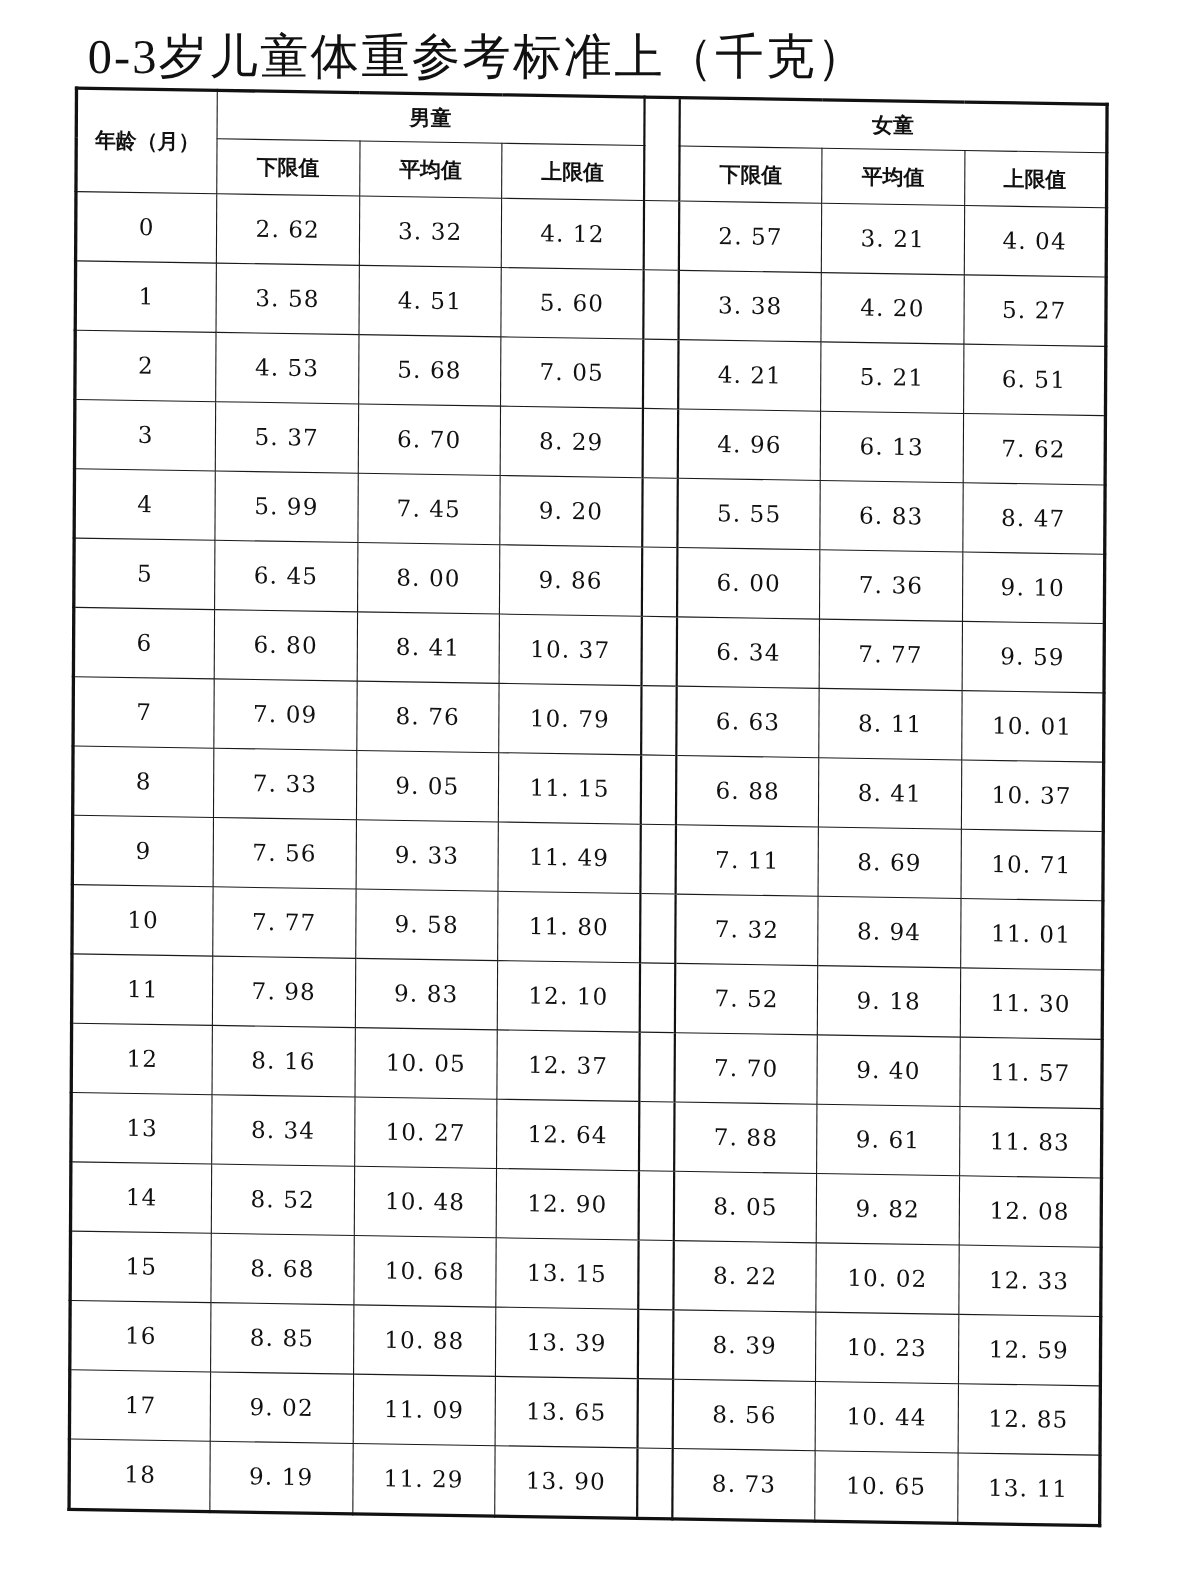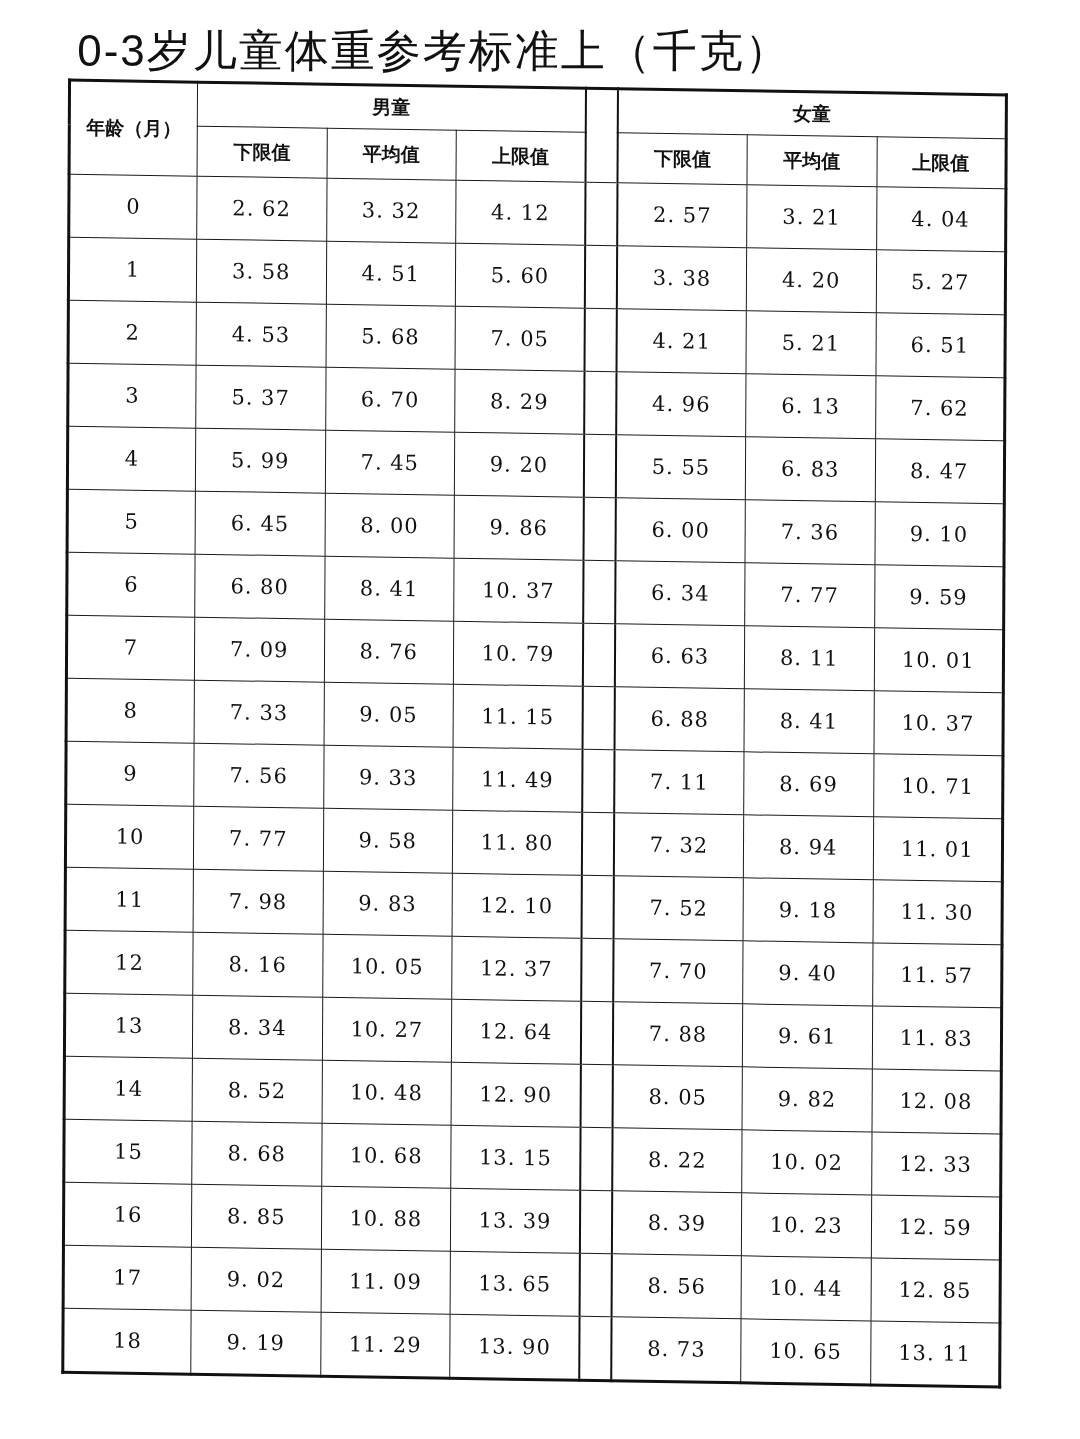--- a/index.html
+++ b/index.html
@@ -4,21 +4,21 @@
   <style>
     html, body { margin: 0; padding: 0; }
     body {
       width: 1080px; height: 1439px; background: #ffffff;
       position: relative; overflow: hidden;
       font-family: "DejaVu Serif", "Liberation Serif", serif;
       color: #111;
     }
     .title {
       position: absolute; left: 0; top: 22px; width: 868px;
-      text-align: center; font-family: Liberation Sans, sans-serif;
+      text-align: center; font-family: Liberation Serif, serif;
       font-size: 44px; font-weight: 300; letter-spacing: 2px; color: #111;
     }
     .sheet {
       position: absolute; left: 68px; top: 86px; width: 940px; height: 1280px;
       transform: perspective(1800px) rotateZ(0.9deg) skewX(0.6deg);
       transform-origin: 50% 0%;
     }
     table.weights {
       border-collapse: collapse; width: 100%; height: 100%;
       border: 3px solid #111; table-layout: fixed;

